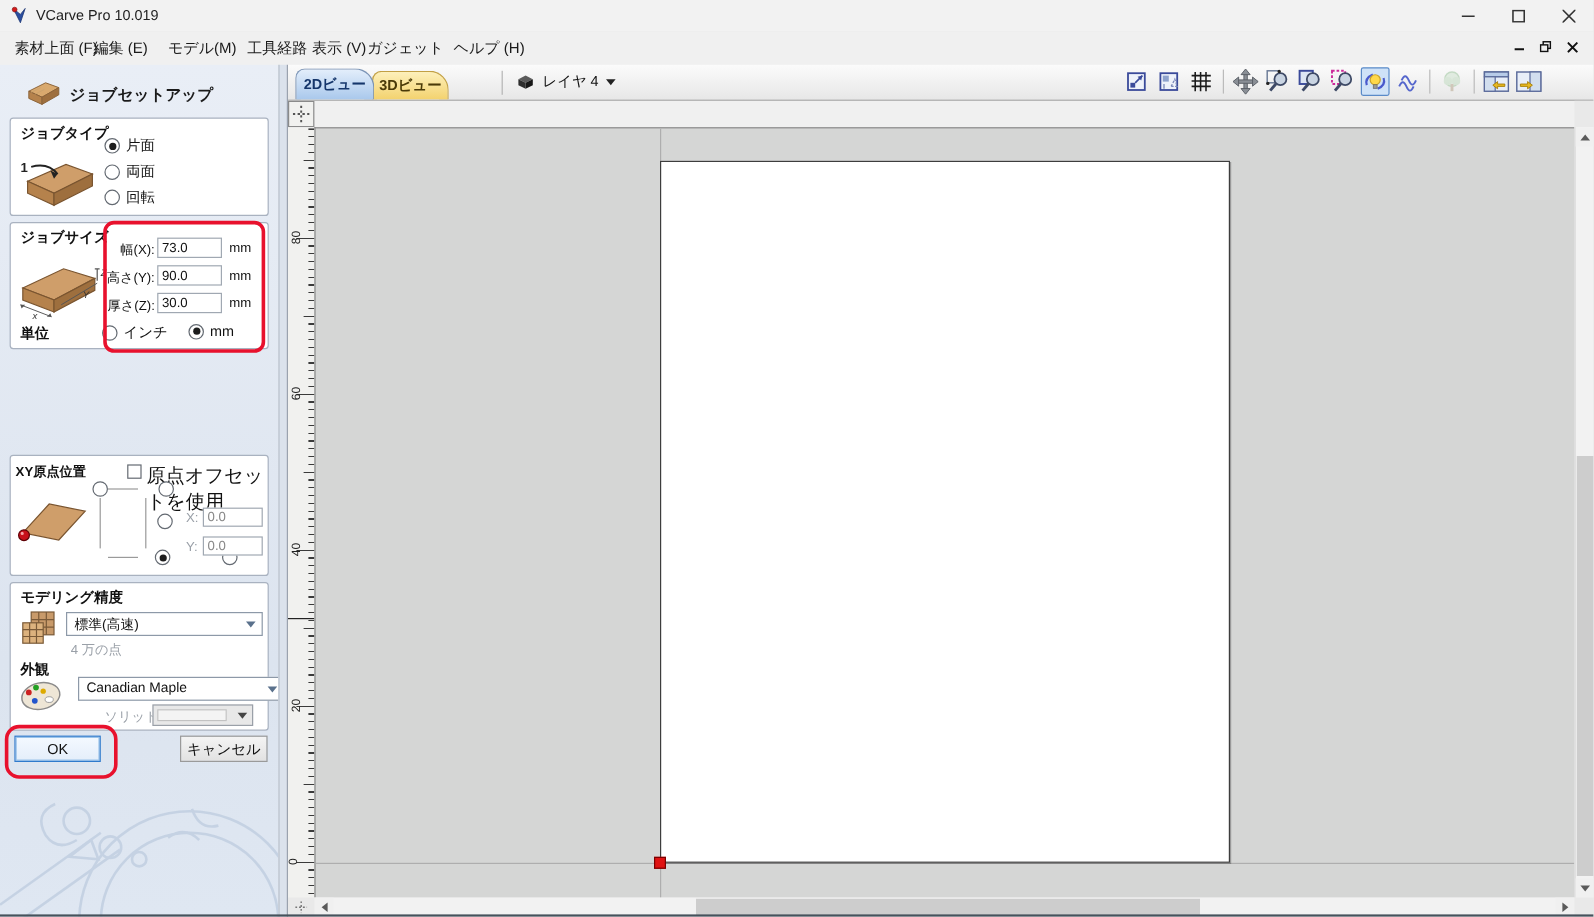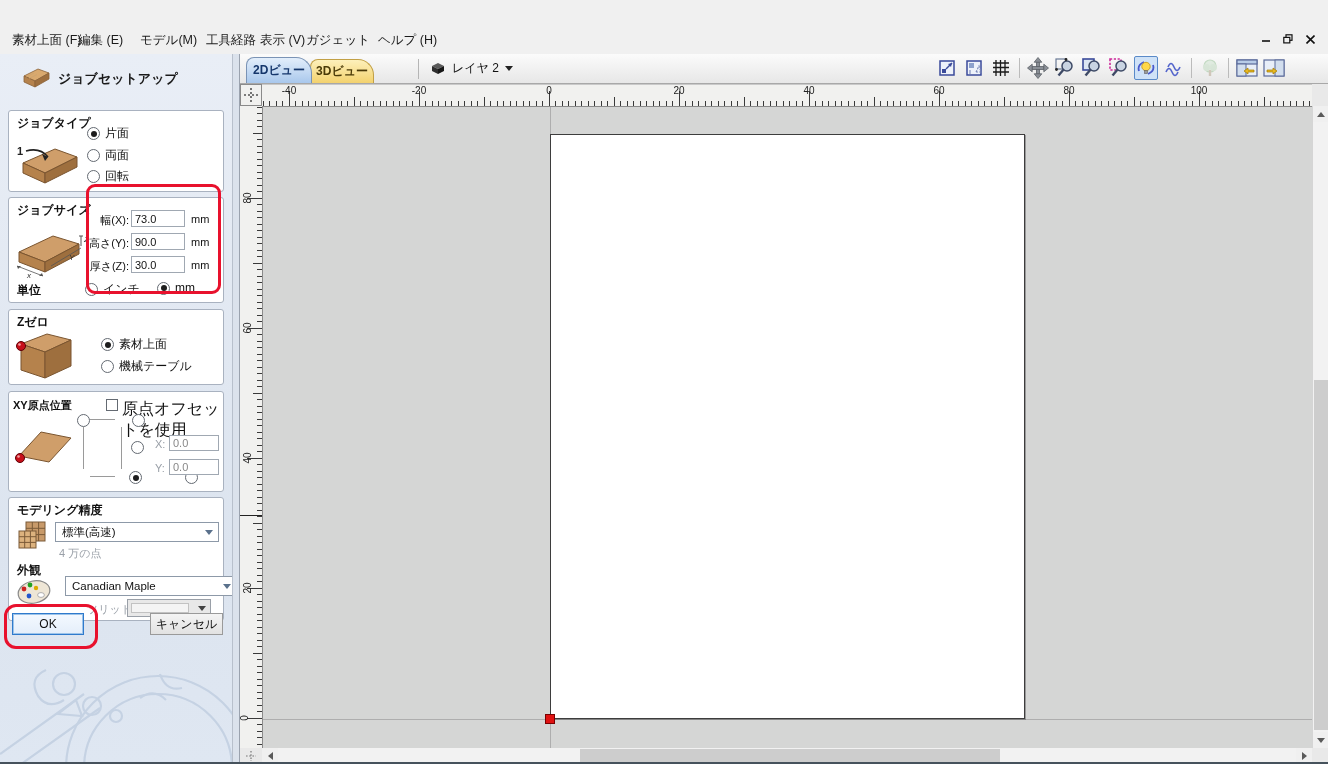--- a/index.html
+++ b/index.html
@@ -10,21 +10,21 @@
   .titlebar{position:absolute;left:0;top:0;width:1328px;height:26px;background:#f2f2f2;border-bottom:1px solid #e3e3e3;}
   .titlebar .title{position:absolute;left:30px;top:6px;font-size:12px;color:#222;}
   .winbtn{position:absolute;top:0;width:42px;height:26px;display:flex;align-items:center;justify-content:center;}
   
   .menubar{position:absolute;left:0;top:26px;width:1328px;height:28px;background:#f0f0f0;}
   .menuitem{position:absolute;top:0;height:28px;line-height:28px;padding:0 10px;font-size:12.5px;color:#1a1a1a;cursor:default;}
   .mdibtn{position:absolute;top:4px;width:20px;height:18px;display:flex;align-items:center;justify-content:center;}
   
   .leftpanel{position:absolute;left:0;top:54px;width:232px;height:710px;background:linear-gradient(#e9eef6,#dce4ef 70%,#dfe7f2);overflow:hidden;}
   .panel-title{position:absolute;left:58px;top:16px;font-size:13px;font-weight:bold;color:#1a1a1a;}
-  .gbox{position:absolute;left:8px;width:216px;background:#fff;border:1px solid #a9b2c0;border-radius:3px;box-sizing:border-box;margin-top:12px;}
+  .gbox{position:absolute;left:8px;width:216px;background:#fff;border:1px solid #a9b2c0;border-radius:3px;box-sizing:border-box;}
   .glabel{position:absolute;font-size:12px;font-weight:bold;color:#111;}
   .radio{width:13px;height:13px;border:1px solid #646a72;border-radius:50%;background:#fff;display:inline-block;position:relative;flex:0 0 13px;box-sizing:border-box;}
   .radio.checked::after{content:"";position:absolute;left:2.5px;top:2.5px;width:6px;height:6px;border-radius:50%;background:#1d1d1d;}
   .radiorow{position:absolute;display:flex;align-items:center;gap:5px;font-size:12px;color:#111;}
   .checkbox{width:12px;height:12px;border:1px solid #646a72;background:#fff;display:inline-block;box-sizing:border-box;}
   .tinput{position:absolute;box-sizing:border-box;border:1px solid #a0a8b2;background:#fff;font-size:11px;font-family:inherit;color:#111;padding:1px 3px;line-height:13px;}
   .fieldlabel{position:absolute;font-size:11px;color:#111;text-align:right;}
   .unit{position:absolute;font-size:11px;color:#111;}
   .graytext{color:#9aa0a8;}
   .combo{position:absolute;box-sizing:border-box;border:1px solid #8d99a8;background:#fff;font-size:11.5px;color:#111;display:flex;align-items:center;padding-left:6px;}
@@ -82,20 +82,42 @@
   .tri.left{border-top:4px solid transparent;border-bottom:4px solid transparent;border-right:5px solid #5a5a5a;}
   .tri.right{border-top:4px solid transparent;border-bottom:4px solid transparent;border-left:5px solid #5a5a5a;}
   .corner{position:absolute;background:#e9e9e9;}
   .bottomedge{position:absolute;left:0;top:762px;width:1328px;height:2px;background:#46525c;z-index:40;}
 </style>
 </head>
 <body>
 
 <div id="app">
 
+  <div class="titlebar">
+    <svg class="abs" style="left:9px;top:5px" width="16" height="16" viewBox="0 0 16 16">
+      <path d="M2 2 L8 14 L12 2 L8 7 Z" fill="#2b4ea0" stroke="#16306e" stroke-width="0.6"></path>
+      <circle cx="3.2" cy="3" r="2" fill="#d21a1a" stroke="#7a0c0c" stroke-width="0.5"></circle>
+    </svg>
+    <span class="title">VCarve Pro 10.019</span>
+    <div class="winbtn" style="right:84px">
+      <svg width="11" height="11" viewBox="0 0 11 11">
+          <line x1="0" y1="5.5" x2="11" y2="5.5" stroke="#333" stroke-width="1.2"></line>
+        </svg>
+    </div>
+    <div class="winbtn" style="right:42px">
+      <svg width="11" height="11" viewBox="0 0 11 11">
+          <rect x="0.8" y="0.8" width="9.4" height="9.4" fill="none" stroke="#333" stroke-width="1.3"></rect>
+        </svg>
+    </div>
+    <div class="winbtn" style="right:0">
+      <svg width="11" height="11" viewBox="0 0 11 11">
+          <path d="M0 0 L11 11 M11 0 L0 11" stroke="#333" stroke-width="1.3"></path>
+        </svg>
+    </div>
+  </div>
 
   <div class="menubar">
     <span class="menuitem" style="left:2px">素材上面 (F)</span>
     <span class="menuitem" style="left:68px">編集 (E)</span>
     <span class="menuitem" style="left:130px">モデル(M)</span>
     <span class="menuitem" style="left:196px">工具経路</span>
     <span class="menuitem" style="left:250px">表示 (V)</span>
     <span class="menuitem" style="left:296px">ガジェット</span>
     <span class="menuitem" style="left:368px">ヘルプ (H)</span>
     <div class="mdibtn" style="right:52px">
@@ -196,38 +218,20 @@
         <span>インチ</span>
       </div>
       <div class="radiorow" style="left:148px;top:83px">
         <span class="radio checked"></span>
         <span>mm</span>
       </div>
     </div>
 
     <div class="annotation" style="left:86px;top:130px;width:129px;height:104px"></div>
 
-    <div class="gbox" style="top:243px;height:76px">
-      <span class="glabel" style="left:8px;top:4px">Zゼロ</span>
-      <svg class="abs" style="left:4px;top:16px" width="64" height="56" viewBox="0 0 64 56">
-        <polygon points="8,18 34,8 58,14 32,26" fill="#cf9e6a" stroke="#7a5530" stroke-width="1"></polygon>
-        <polygon points="8,18 32,26 32,52 8,44" fill="#b5824c" stroke="#7a5530" stroke-width="1"></polygon>
-        <polygon points="32,26 58,14 58,40 32,52" fill="#9e6f3e" stroke="#7a5530" stroke-width="1"></polygon>
-        <circle cx="8" cy="20" r="4.5" fill="#c8101a" stroke="#5e0006" stroke-width="1"></circle>
-        <circle cx="6.5" cy="18.5" r="1.3" fill="#f6a0a4"></circle>
-      </svg>
-      <div class="radiorow" style="left:92px;top:26px">
-        <span class="radio checked"></span>
-        <span>素材上面</span>
-      </div>
-      <div class="radiorow" style="left:92px;top:48px">
-        <span class="radio"></span>
-        <span>機械テーブル</span>
-      </div>
-    </div>
 
     <div class="gbox" style="top:325px;height:101px">
       <span class="glabel" style="left:4px;top:6px;font-size:11px">XY原点位置</span>
       <span class="checkbox abs" style="left:97px;top:7px"></span>
       <span class="abs" style="left:113px;top:7px;font-size:16px;color:#111">原点オフセットを使用</span>
       <svg class="abs" style="left:2px;top:30px" width="64" height="46" viewBox="0 0 64 46">
         <polygon points="8,34 30,10 60,16 38,40" fill="#cf9e6a" stroke="#7a5530" stroke-width="1"></polygon>
         <circle cx="9" cy="36" r="4.5" fill="#c8101a" stroke="#5e0006" stroke-width="1"></circle>
         <circle cx="7.5" cy="34.5" r="1.3" fill="#f6a0a4"></circle>
       </svg>
@@ -299,21 +303,21 @@
     <div class="tab inactive" style="left:70px;top:5px;width:64px;height:24px">
       <span>3Dビュー</span>
     </div>
     <div class="vsep" style="left:178px"></div>
     <div class="layerctl" style="left:190px;top:6px">
       <svg width="16" height="15" viewBox="0 0 16 15">
         <polygon points="2,5 8,2 14,5 8,8" fill="#5a5a5a"></polygon>
         <polygon points="2,5 8,8 8,13 2,10" fill="#2e2e2e"></polygon>
         <polygon points="8,8 14,5 14,10 8,13" fill="#171717"></polygon>
       </svg>
-      <span>レイヤ 2</span>
+      <span>レイヤ 4</span>
       <span class="caret"></span>
     </div>
 
     <div class="iconrow">
       <div class="ticon">
         <svg width="20" height="20" viewBox="0 0 20 20">
             <rect x="3" y="3" width="14" height="14" fill="#eef2fa" stroke="#3a4a9a" stroke-width="1.5"></rect>
             <rect x="5" y="11" width="4" height="4" fill="#3a4a9a"></rect>
             <path d="M9 11 L15 5" stroke="#3a4a9a" stroke-width="1.4"></path>
             <polygon points="15,5 11,6 14,9" fill="#3a4a9a"></polygon>
@@ -412,30 +416,20 @@
       </div>
     </div>
   </div>
 
   <div class="ruler-corner">
     <svg width="14" height="14" viewBox="0 0 14 14">
       <path d="M7 0 V14 M0 7 H14" stroke="#555" stroke-width="1.6" stroke-dasharray="2 2"></path>
     </svg>
   </div>
 
-  <div class="hruler">
-    <span class="rlabel" style="left:27px">-40</span>
-    <span class="rlabel" style="left:157px">-20</span>
-    <span class="rlabel" style="left:287px">0</span>
-    <span class="rlabel" style="left:417px">20</span>
-    <span class="rlabel" style="left:547px">40</span>
-    <span class="rlabel" style="left:677px">60</span>
-    <span class="rlabel" style="left:807px">80</span>
-    <span class="rlabel" style="left:937px">100</span>
-  </div>
 
   <div class="vruler">
     <span class="rlabel" style="top:92px">80</span>
     <span class="rlabel" style="top:222px">60</span>
     <span class="rlabel" style="top:352px">40</span>
     <span class="rlabel" style="top:482px">20</span>
     <span class="rlabel" style="top:612px">0</span>
     <div class="abs" style="left:0;top:409px;width:22px;height:1px;background:#222"></div>
   </div>
 

